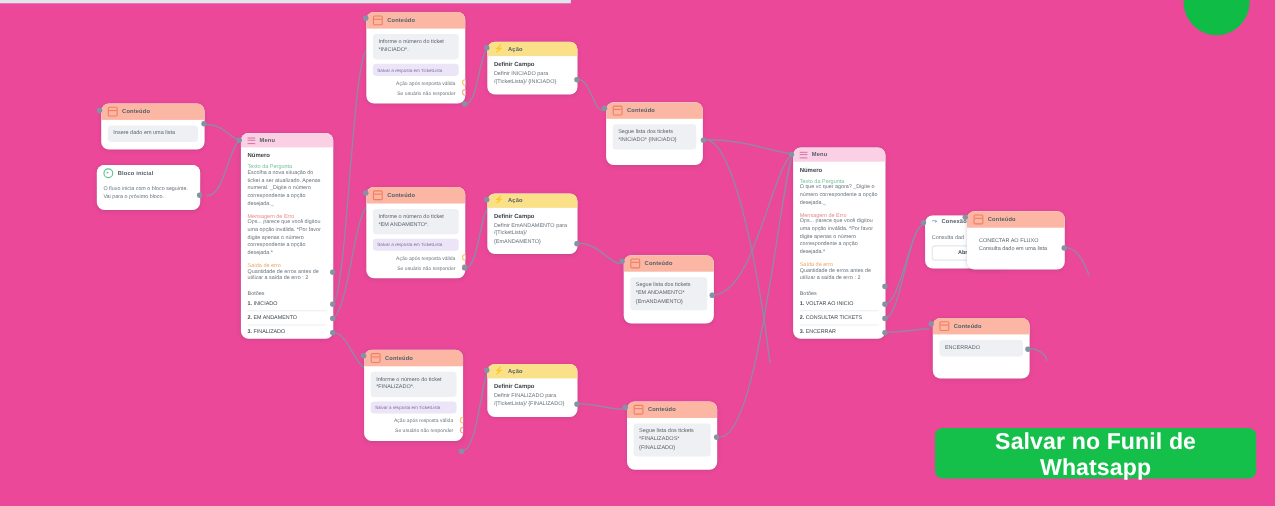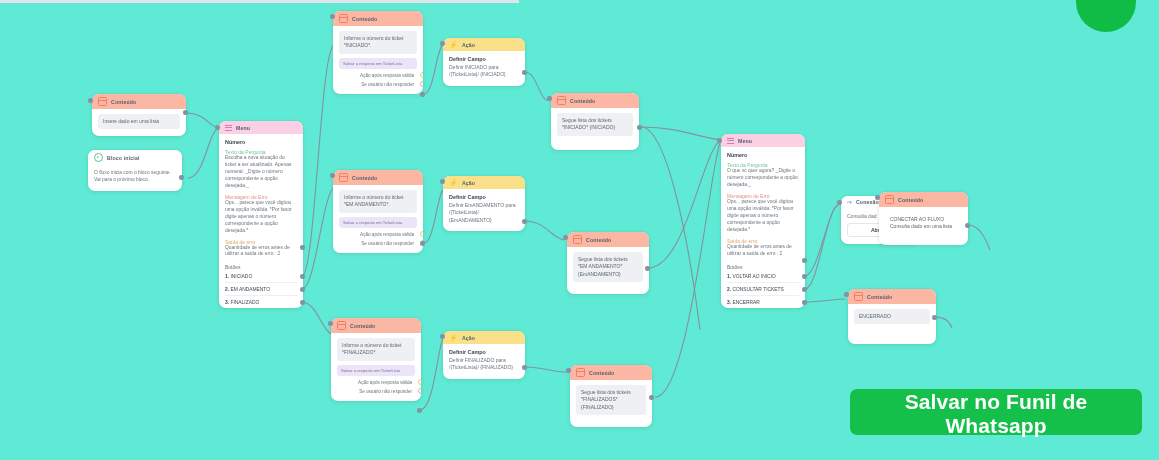--- a/index.html
+++ b/index.html
@@ -11,21 +11,21 @@
     width: 1159px;
     height: 460px;
     position: relative;
     overflow: hidden;
     font-family: "Liberation Sans", sans-serif;
     -webkit-font-smoothing: antialiased;
   }
   #canvas {
     position: absolute;
     inset: 0;
-    background: #5eead4;
+    background: #ec4899;
   }
   #topstrip {
     position: absolute;
     top: 0; left: 0;
     width: 519px;
     height: 3px;
     background: #dfe5ea;
   }
   svg#edges {
     position: absolute;

